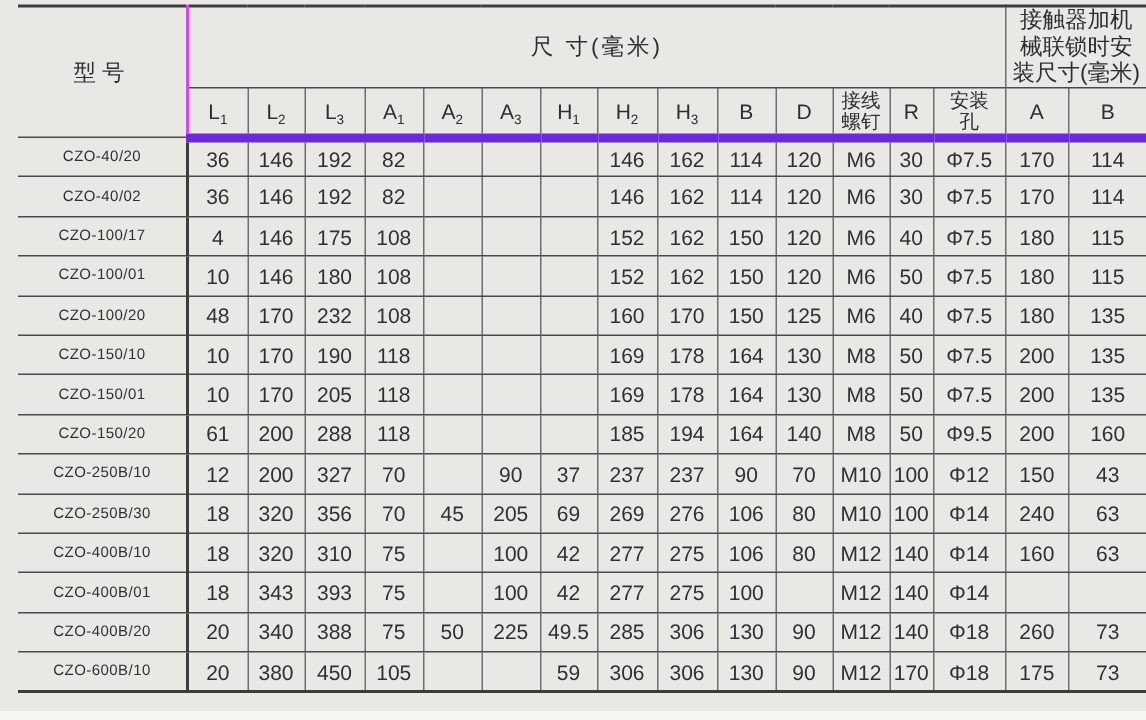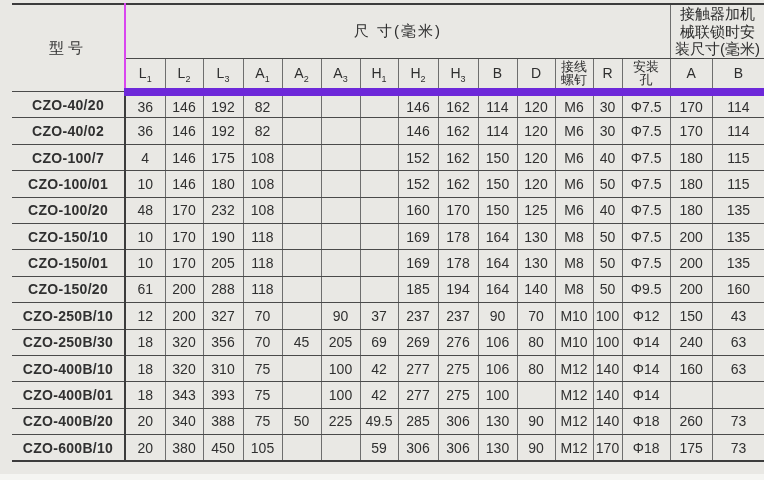--- a/index.html
+++ b/index.html
@@ -38,31 +38,30 @@
   th:last-child, td:last-child  { border-right: none; }
 
   
   tr.group-row th { height: 50px; font-size: 15px; }
   th.model-h  { font-size: 16px; letter-spacing: 4px; border-right: 2px solid #d946ef; }
   th.dims-h   { letter-spacing: 2px; }
   th.inter-h  {
     font-size: 13px; letter-spacing: 0;
     white-space: normal; line-height: 1.18; padding: 0 3px;
   }
-  tr.sub-row th { height: 33px; font-size: 14px; border-bottom: 8px solid #6d28d9; }
+  tr.sub-row th { height: 33px; font-size: 14px; border-bottom: 6px solid #6d28d9; }
   tr.sub-row th.two-line { font-size: 13px; line-height: 1.06; }
   sub { font-size: 9px; line-height: 0; }
 
   
   tbody td { height: 26.4px; font-size: 14px; color: #303030; }
   tbody td.model {
-    font-size: 14px;
+    font-size: 10px;
     border-right: 2px solid #3c3c3c;
     letter-spacing: 0.3px;
-    font-weight: bold;
   }
 
   .bottom-strip {
     position: absolute; left: 0; top: 474px;
     width: 764px; height: 6px;
     background: #f5f5f2;
   }
 </style>
 </head>
 <body>
@@ -146,21 +145,21 @@
           <td>162</td>
           <td>114</td>
           <td>120</td>
           <td>M6</td>
           <td>30</td>
           <td>Φ7.5</td>
           <td>170</td>
           <td>114</td>
         </tr>
         <tr>
-          <td class="model">CZO-100/7</td>
+          <td class="model">CZO-100/17</td>
           <td>4</td>
           <td>146</td>
           <td>175</td>
           <td>108</td>
           <td></td>
           <td></td>
           <td></td>
           <td>152</td>
           <td>162</td>
           <td>150</td>

